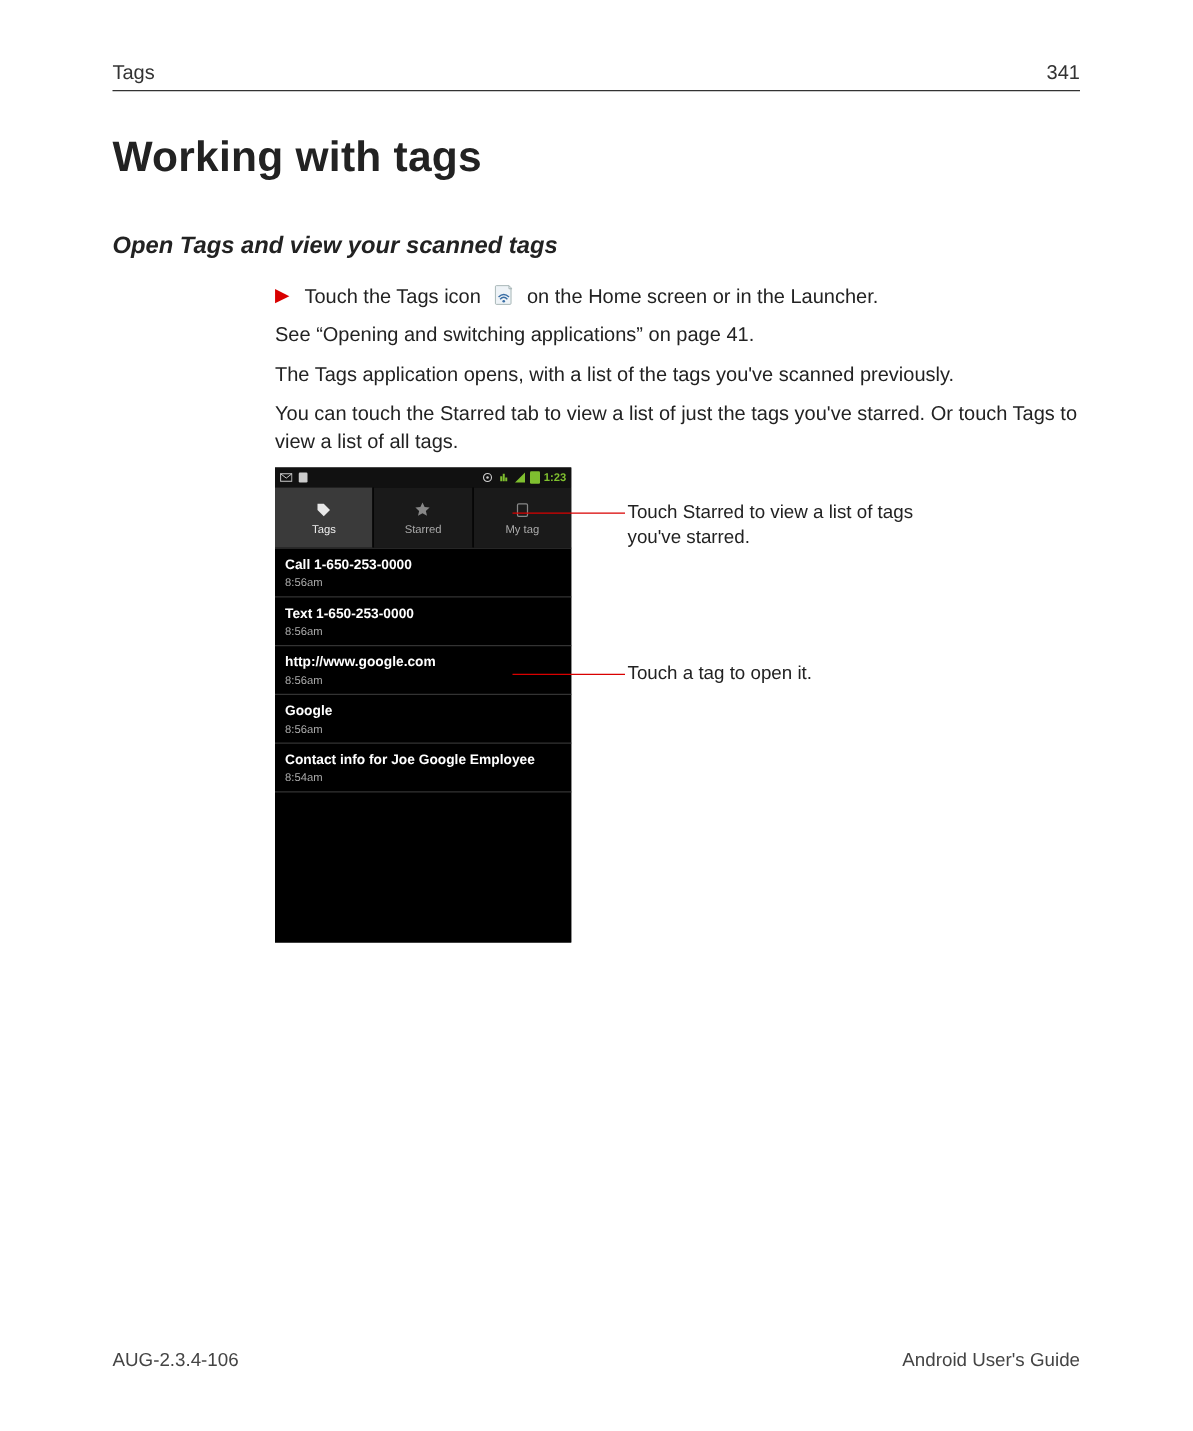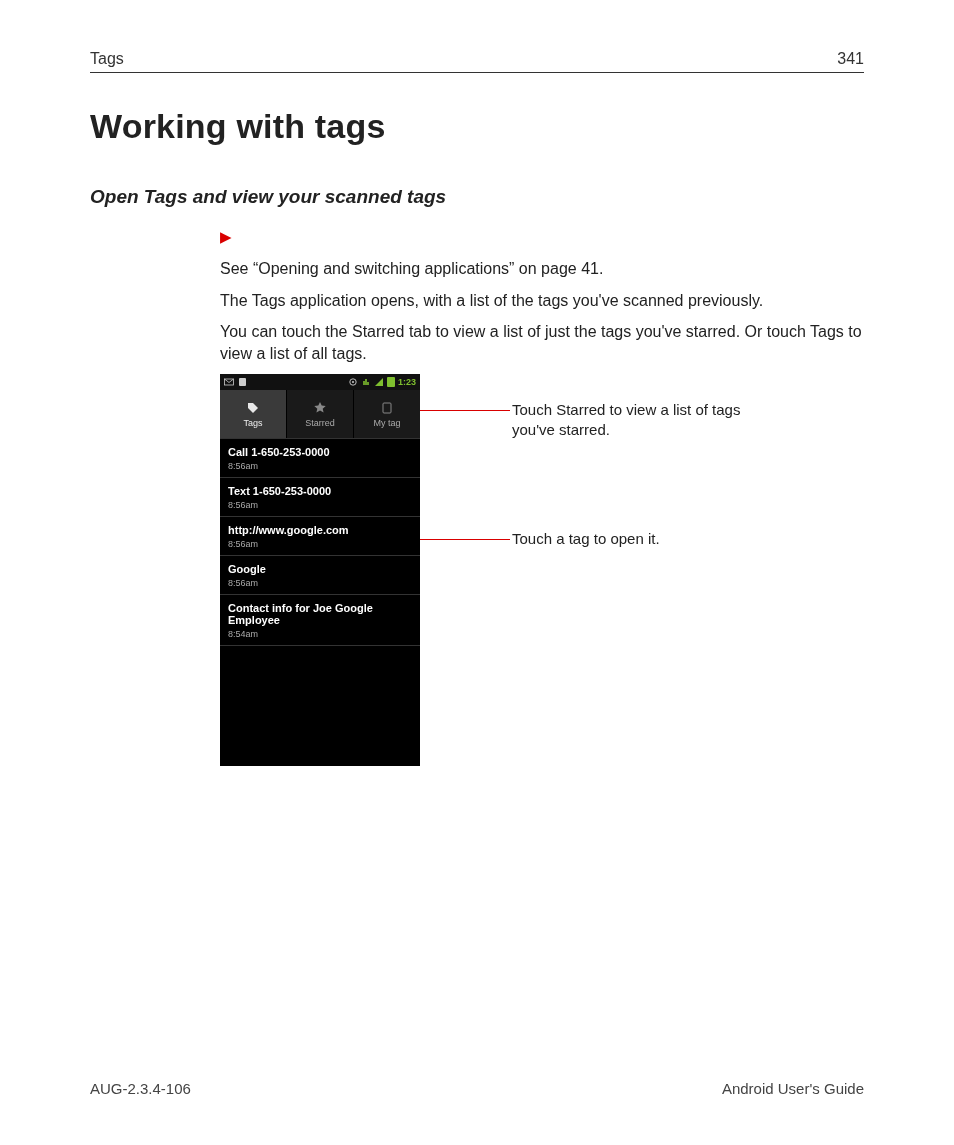--- a/index.html
+++ b/index.html
@@ -40,21 +40,21 @@
   }
   .tags-app-icon svg { width:20px; height:20px; }
   .para { font-size:16px; margin:0 0 10px 0; line-height:1.35; }
 
   
   .shot-wrap {
     display:flex; align-items:flex-start; gap:0;
     margin-top:8px; margin-left:130px; position:relative;
   }
   .phone {
-    width:200px; background:#000; font-family:Arial, sans-serif;
+    width:237px; background:#000; font-family:Arial, sans-serif;
     color:#fff; font-size:11px;
   }
   .statusbar {
     height:16px; background:#111; display:flex; justify-content:space-between;
     align-items:center; padding:0 4px; font-size:9px; color:#ddd;
   }
   .status-left { display:flex; gap:4px; align-items:center;}
   .status-right { display:flex; gap:3px; align-items:center;}
   .ic { width:10px; height:10px; }
   .battery { width:8px; height:10px; background:#7fbf2f; border-radius:1px; }
@@ -73,21 +73,20 @@
   .row {
     padding:7px 8px 6px 8px; border-top:1px solid #333;
   }
   .row:first-child { border-top:1px solid #333; }
   .row .t { color:#fff; font-size:11px; font-weight:600; }
   .row .s { color:#aaa; font-size:9px; margin-top:3px; }
   .phone-fill { height:120px; background:#000; border-top:1px solid #333;}
 
   .callouts {
     font-size:15px; color:#222;
-    margin-left:10px;
   }
   .callout { display:flex; align-items:flex-start; }
   .callout .line {
     height:0; border-top:1.5px solid #d90000; flex:0 0 auto;
     margin-top:10px; margin-right:2px;
   }
   .callout-text { max-width:230px; line-height:1.3; }
 
   .ftr {
     position:absolute; left:90px; right:90px; bottom:48px;
@@ -106,20 +105,35 @@
   </div>
 
   <h1 class="page-title">Working with tags</h1>
 
 
   <h2 class="section-h">Open Tags and view your scanned tags</h2>
 
   <div class="body-indent">
     <div class="step">
       <span class="red-arrow">▶</span>
+      <span>
+        <span>Touch the Tags icon</span>
+        <span class="tags-app-icon">
+          <svg viewBox="0 0 24 24">
+            <path d="M5 3 h12 l2 2 v15 a1 1 0 0 1 -1 1 h-13 a1 1 0 0 1 -1 -1 v-16 a1 1 0 0 1 1 -1 z" fill="#eef3f7" stroke="#9aa" stroke-width="0.8"></path>
+            <path d="M17 3 v3 h3" fill="none" stroke="#9aa" stroke-width="0.8"></path>
+            <g fill="#3a6ea5">
+              <path d="M7 14 q5 -5 10 0" stroke="#3a6ea5" stroke-width="1.4" fill="none"></path>
+              <path d="M8.5 16 q3.5 -3.5 7 0" stroke="#3a6ea5" stroke-width="1.4" fill="none"></path>
+              <circle cx="12" cy="18" r="1.3"></circle>
+            </g>
+          </svg>
+        </span>
+        <span> on the Home screen or in the Launcher.</span>
+      </span>
     </div>
     <p class="para">See “Opening and switching applications” on page 41.</p>
     <p class="para">The Tags application opens, with a list of the tags you've scanned previously.</p>
     <p class="para">You can touch the Starred tab to view a list of just the tags you've starred. Or touch Tags to view a list of all tags.</p>
   </div>
 
   <div class="shot-wrap">
 
     <div class="phone">
       <div class="statusbar">

